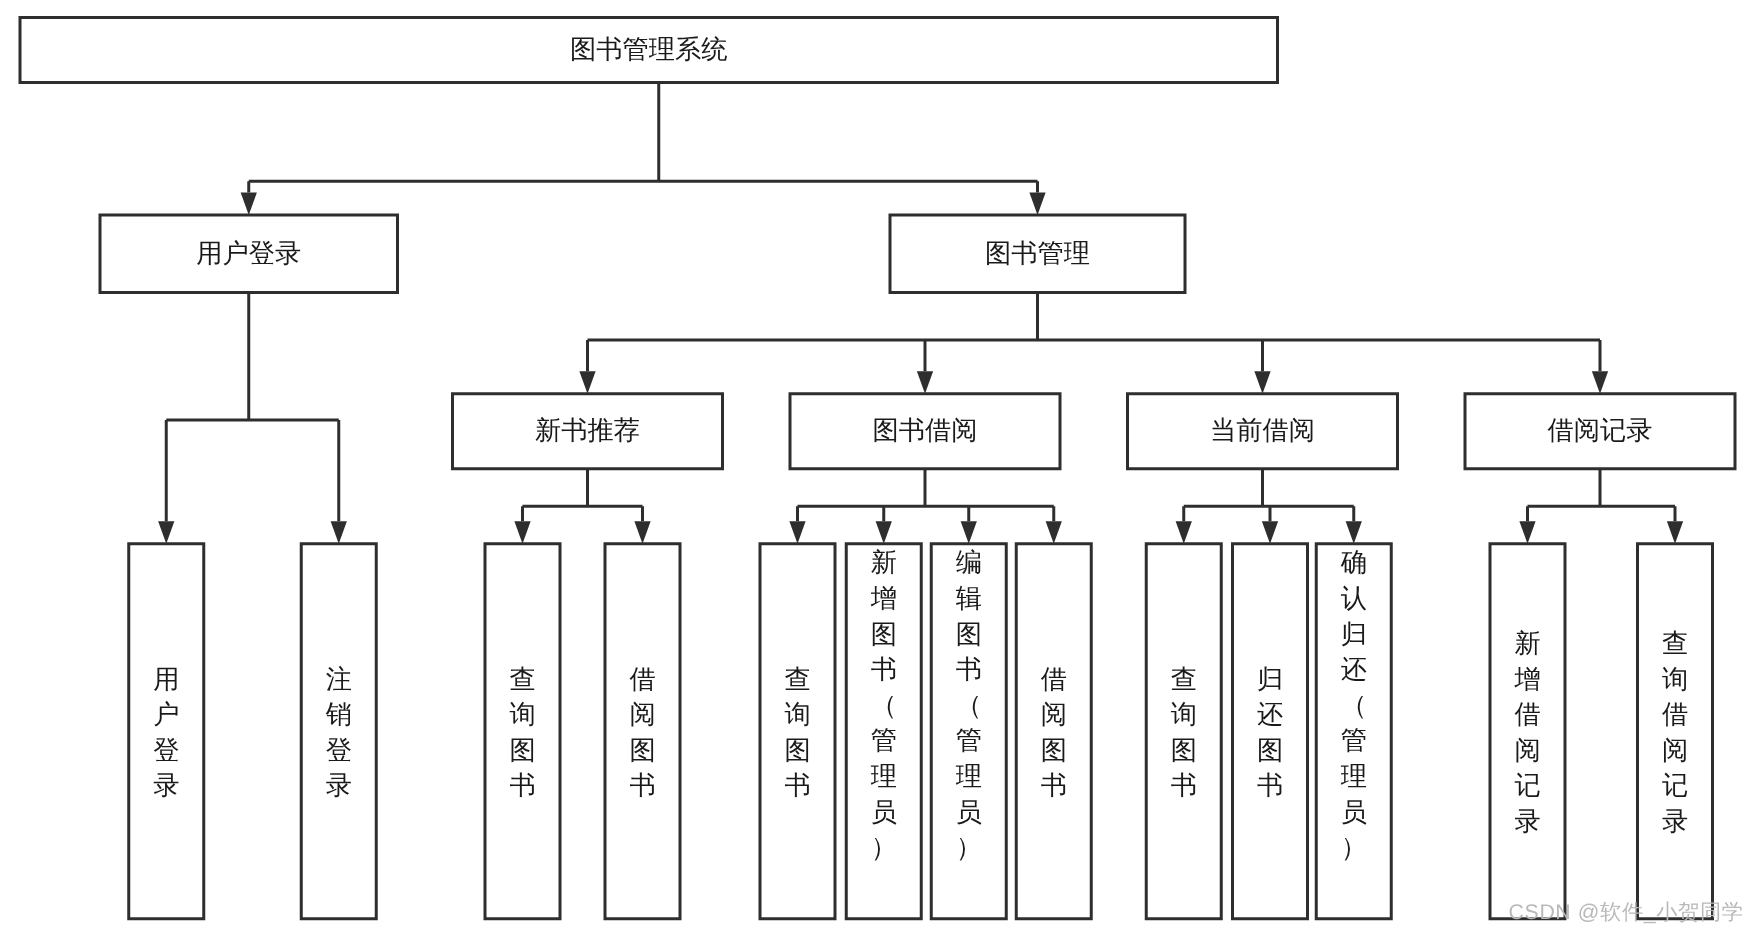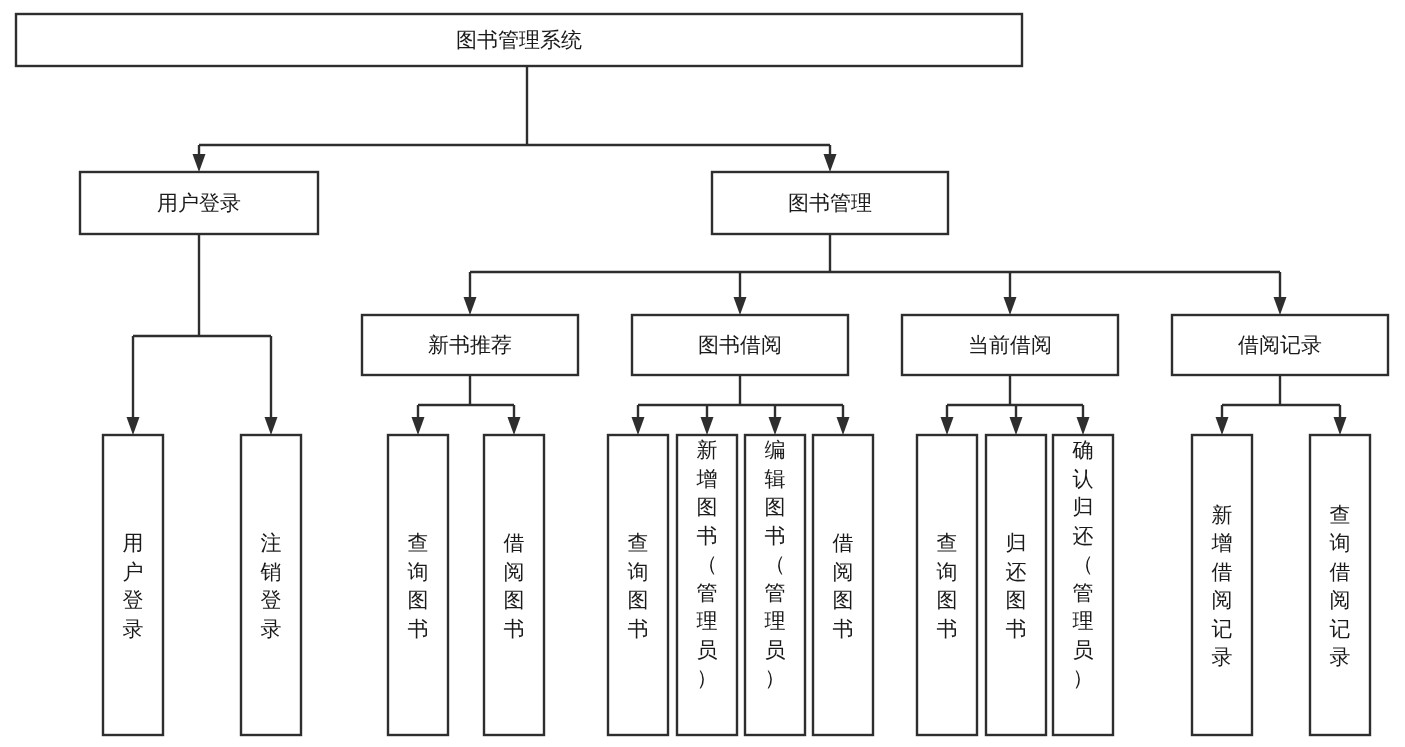--- a/index.html
+++ b/index.html
@@ -204,14 +204,15 @@
           <rect class="node-rect" x="1192" y="435" width="60" height="300"></rect>
           <text class="node-label-v" x="1222" y="521.5"><tspan x="1222" dy="0">新</tspan><tspan x="1222" dy="28.5">增</tspan><tspan x="1222" dy="28.5">借</tspan><tspan x="1222" dy="28.5">阅</tspan><tspan x="1222" dy="28.5">记</tspan><tspan x="1222" dy="28.5">录</tspan></text>
         </g>
         <g>
           <rect class="node-rect" x="1310" y="435" width="60" height="300"></rect>
           <text class="node-label-v" x="1340" y="521.5"><tspan x="1340" dy="0">查</tspan><tspan x="1340" dy="28.5">询</tspan><tspan x="1340" dy="28.5">借</tspan><tspan x="1340" dy="28.5">阅</tspan><tspan x="1340" dy="28.5">记</tspan><tspan x="1340" dy="28.5">录</tspan></text>
         </g>
       </g>
   </svg>
 
+  <div class="watermark">CSDN @软件_小贺同学</div>
 
 </div>
 
 </body></html>

